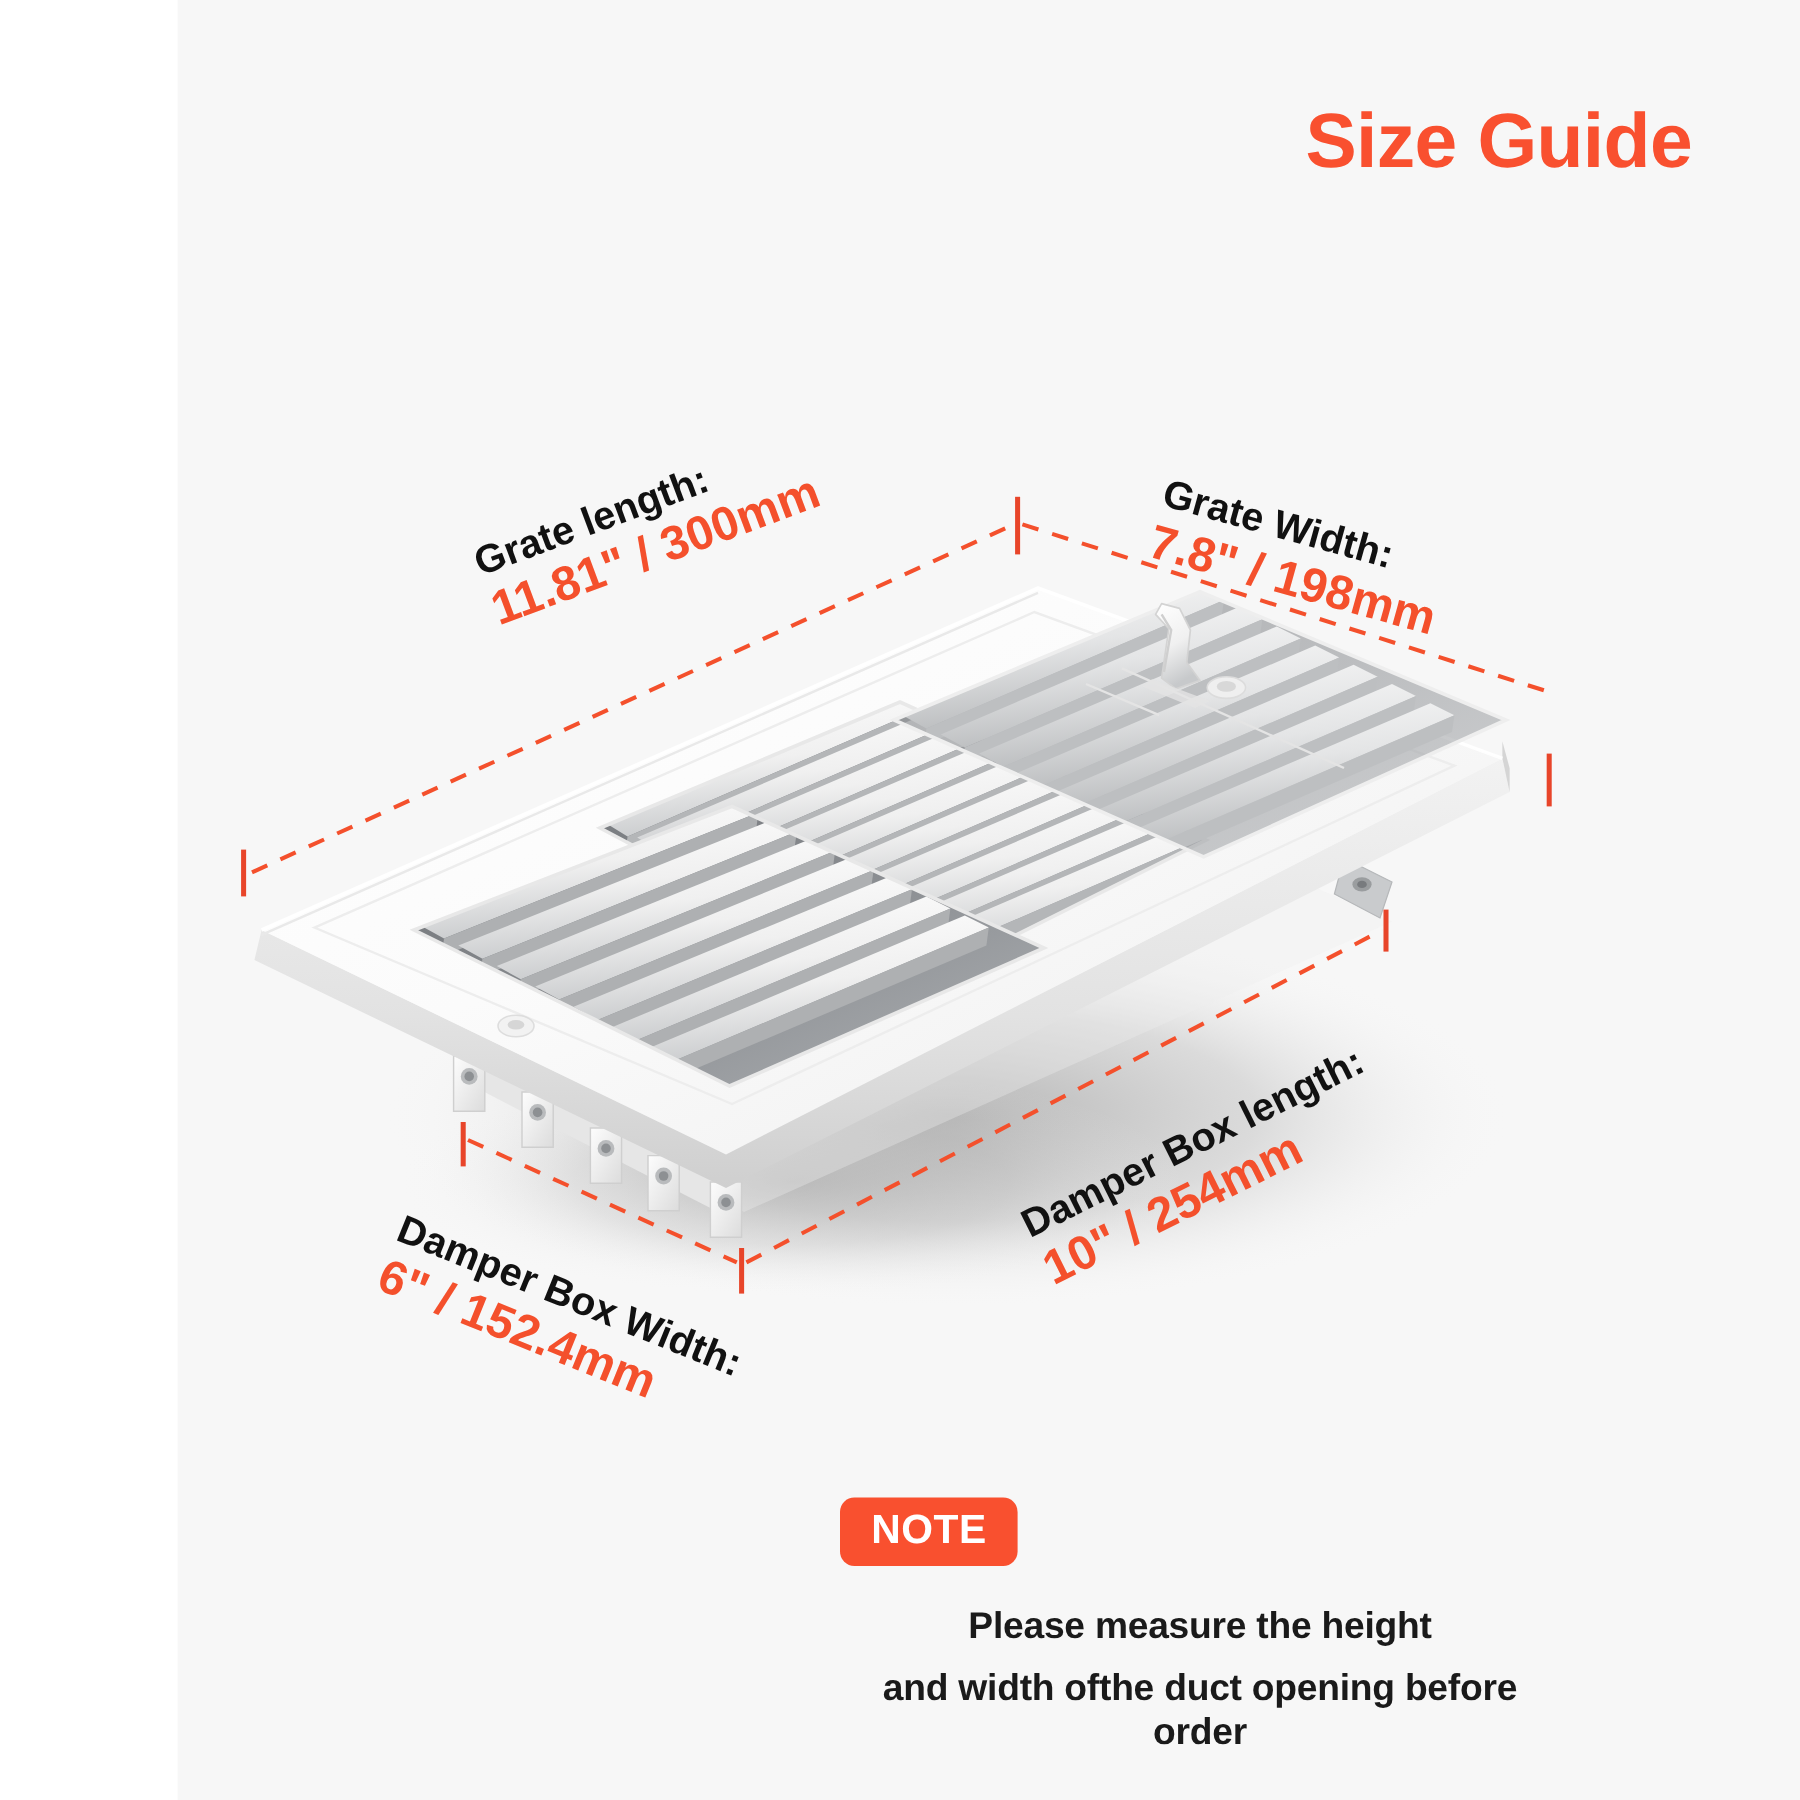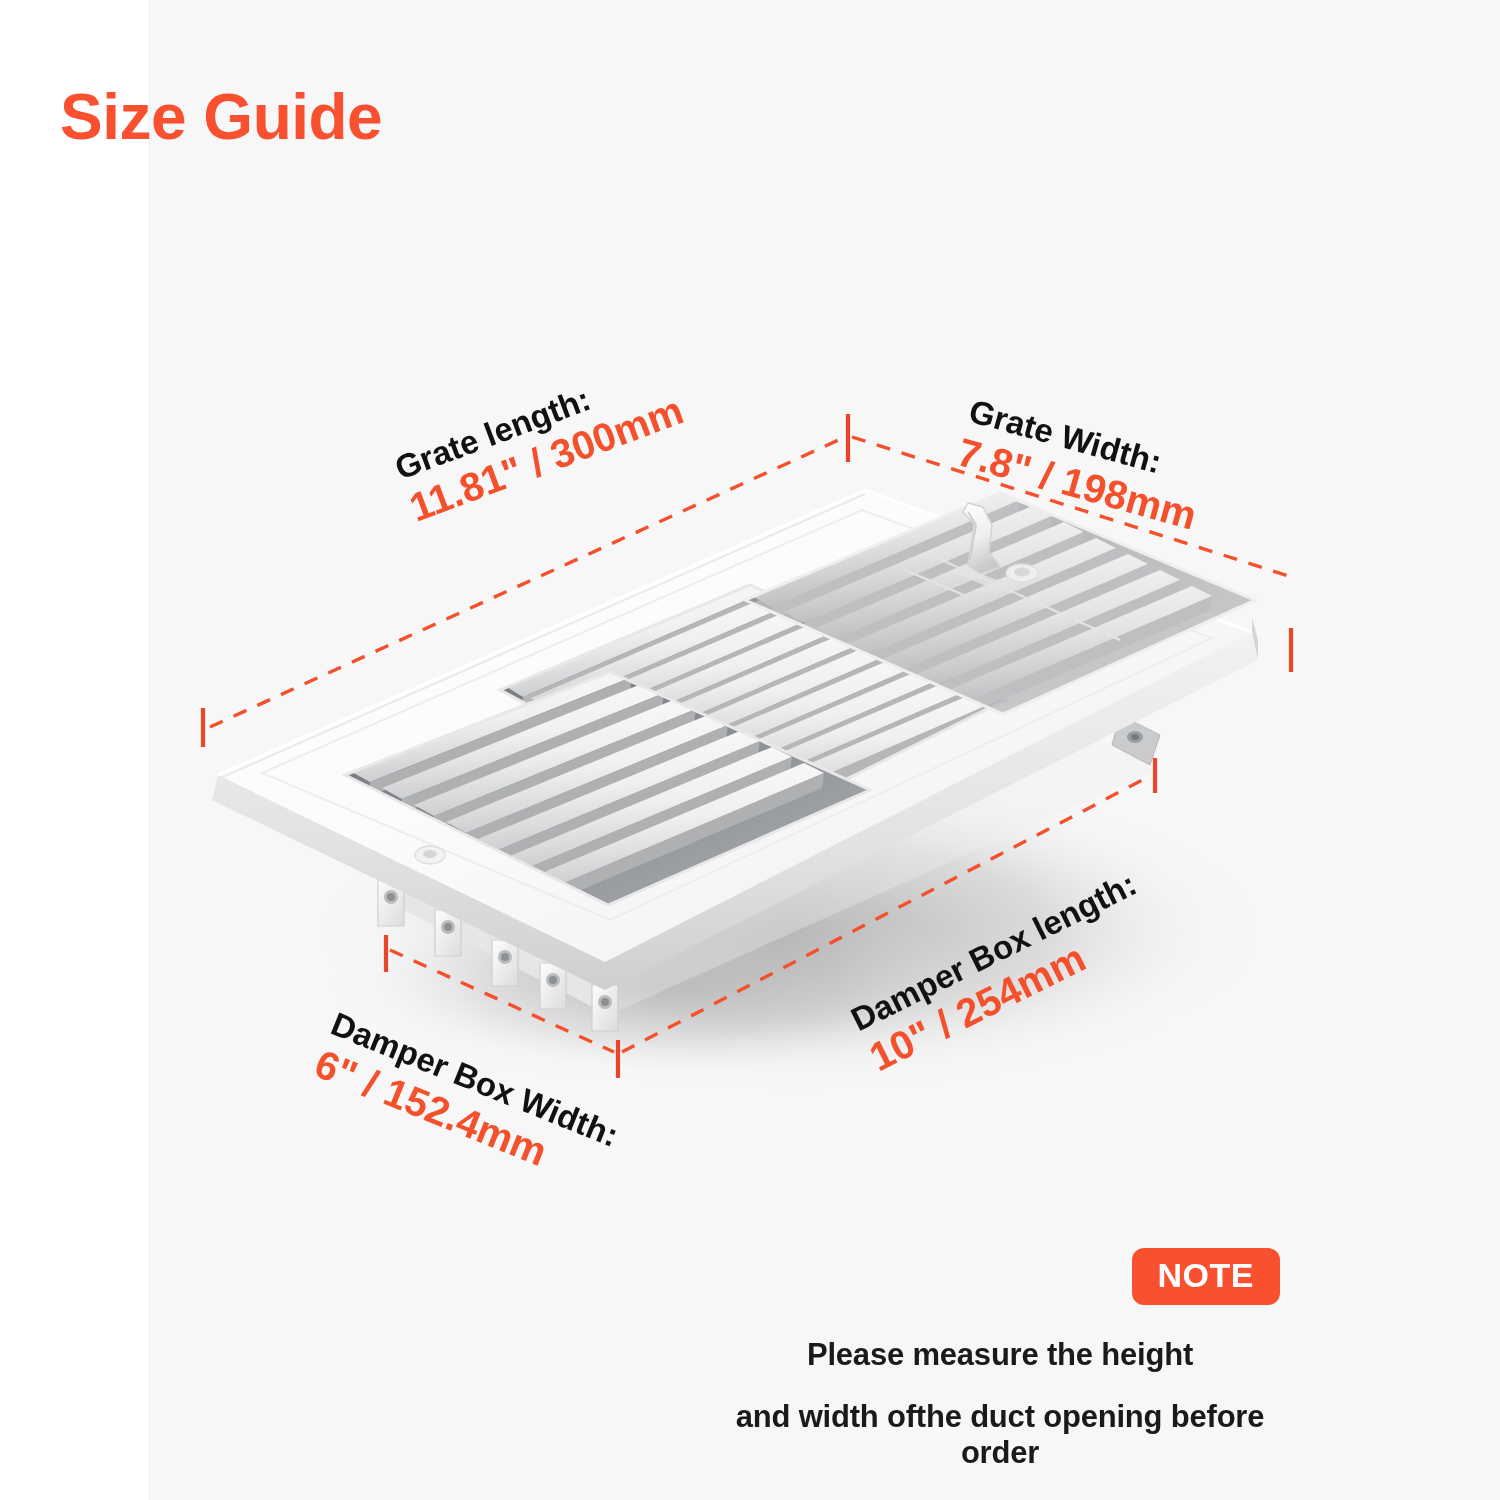--- a/index.html
+++ b/index.html
@@ -14,21 +14,21 @@
 
   
   .canvas-panel {
     position:absolute; left:148px; top:0; width:1352px; height:1500px;
     background:#f7f7f7;
   }
 
   
   .title {
     position:absolute; left:150px; top:84px; width:1350px;
-    text-align:left;
+    text-align:right;
     font-size:64px; font-weight:bold; letter-spacing:-0.5px;
     color:#f9502f;
     line-height:1.05;
     transform:translateX(-90px);
   }
 
   
   #product { position:absolute; left:0; top:0; width:1500px; height:1500px; }
 
   
@@ -64,38 +64,38 @@
   }
   
   #lbl-damper-length {
     left:845px; top:1005px;
     transform:rotate(-26.5deg);
     transform-origin:left top;
   }
 
   
   .note-wrap { position:absolute; left:700px; top:1248px; width:600px; text-align:center; }
-  .note-badge-row { text-align:right; }
+  .note-badge-row { text-align:left; }
   .note-badge {
     display:inline-block;
     background:#f9502f; color:#ffffff;
     font-size:34px; font-weight:bold;
     letter-spacing:0.5px;
     padding:8px 26px 10px 26px;
     border-radius:12px;
     margin-right:20px;
   }
   .note-line {
     display:block;
     font-size:31px; font-weight:bold;
     color:#1a1a1a;
     margin-top:32px;
     letter-spacing:-0.2px;
   }
-  .note-line.l2 { margin-top:26px; }
+  .note-line.l2 { margin-top:16px; }
 </style>
 </head>
 <body>
 
 <div id="stage">
 
   <div class="canvas-panel"></div>
 
   <div class="title">Size Guide</div>
 

